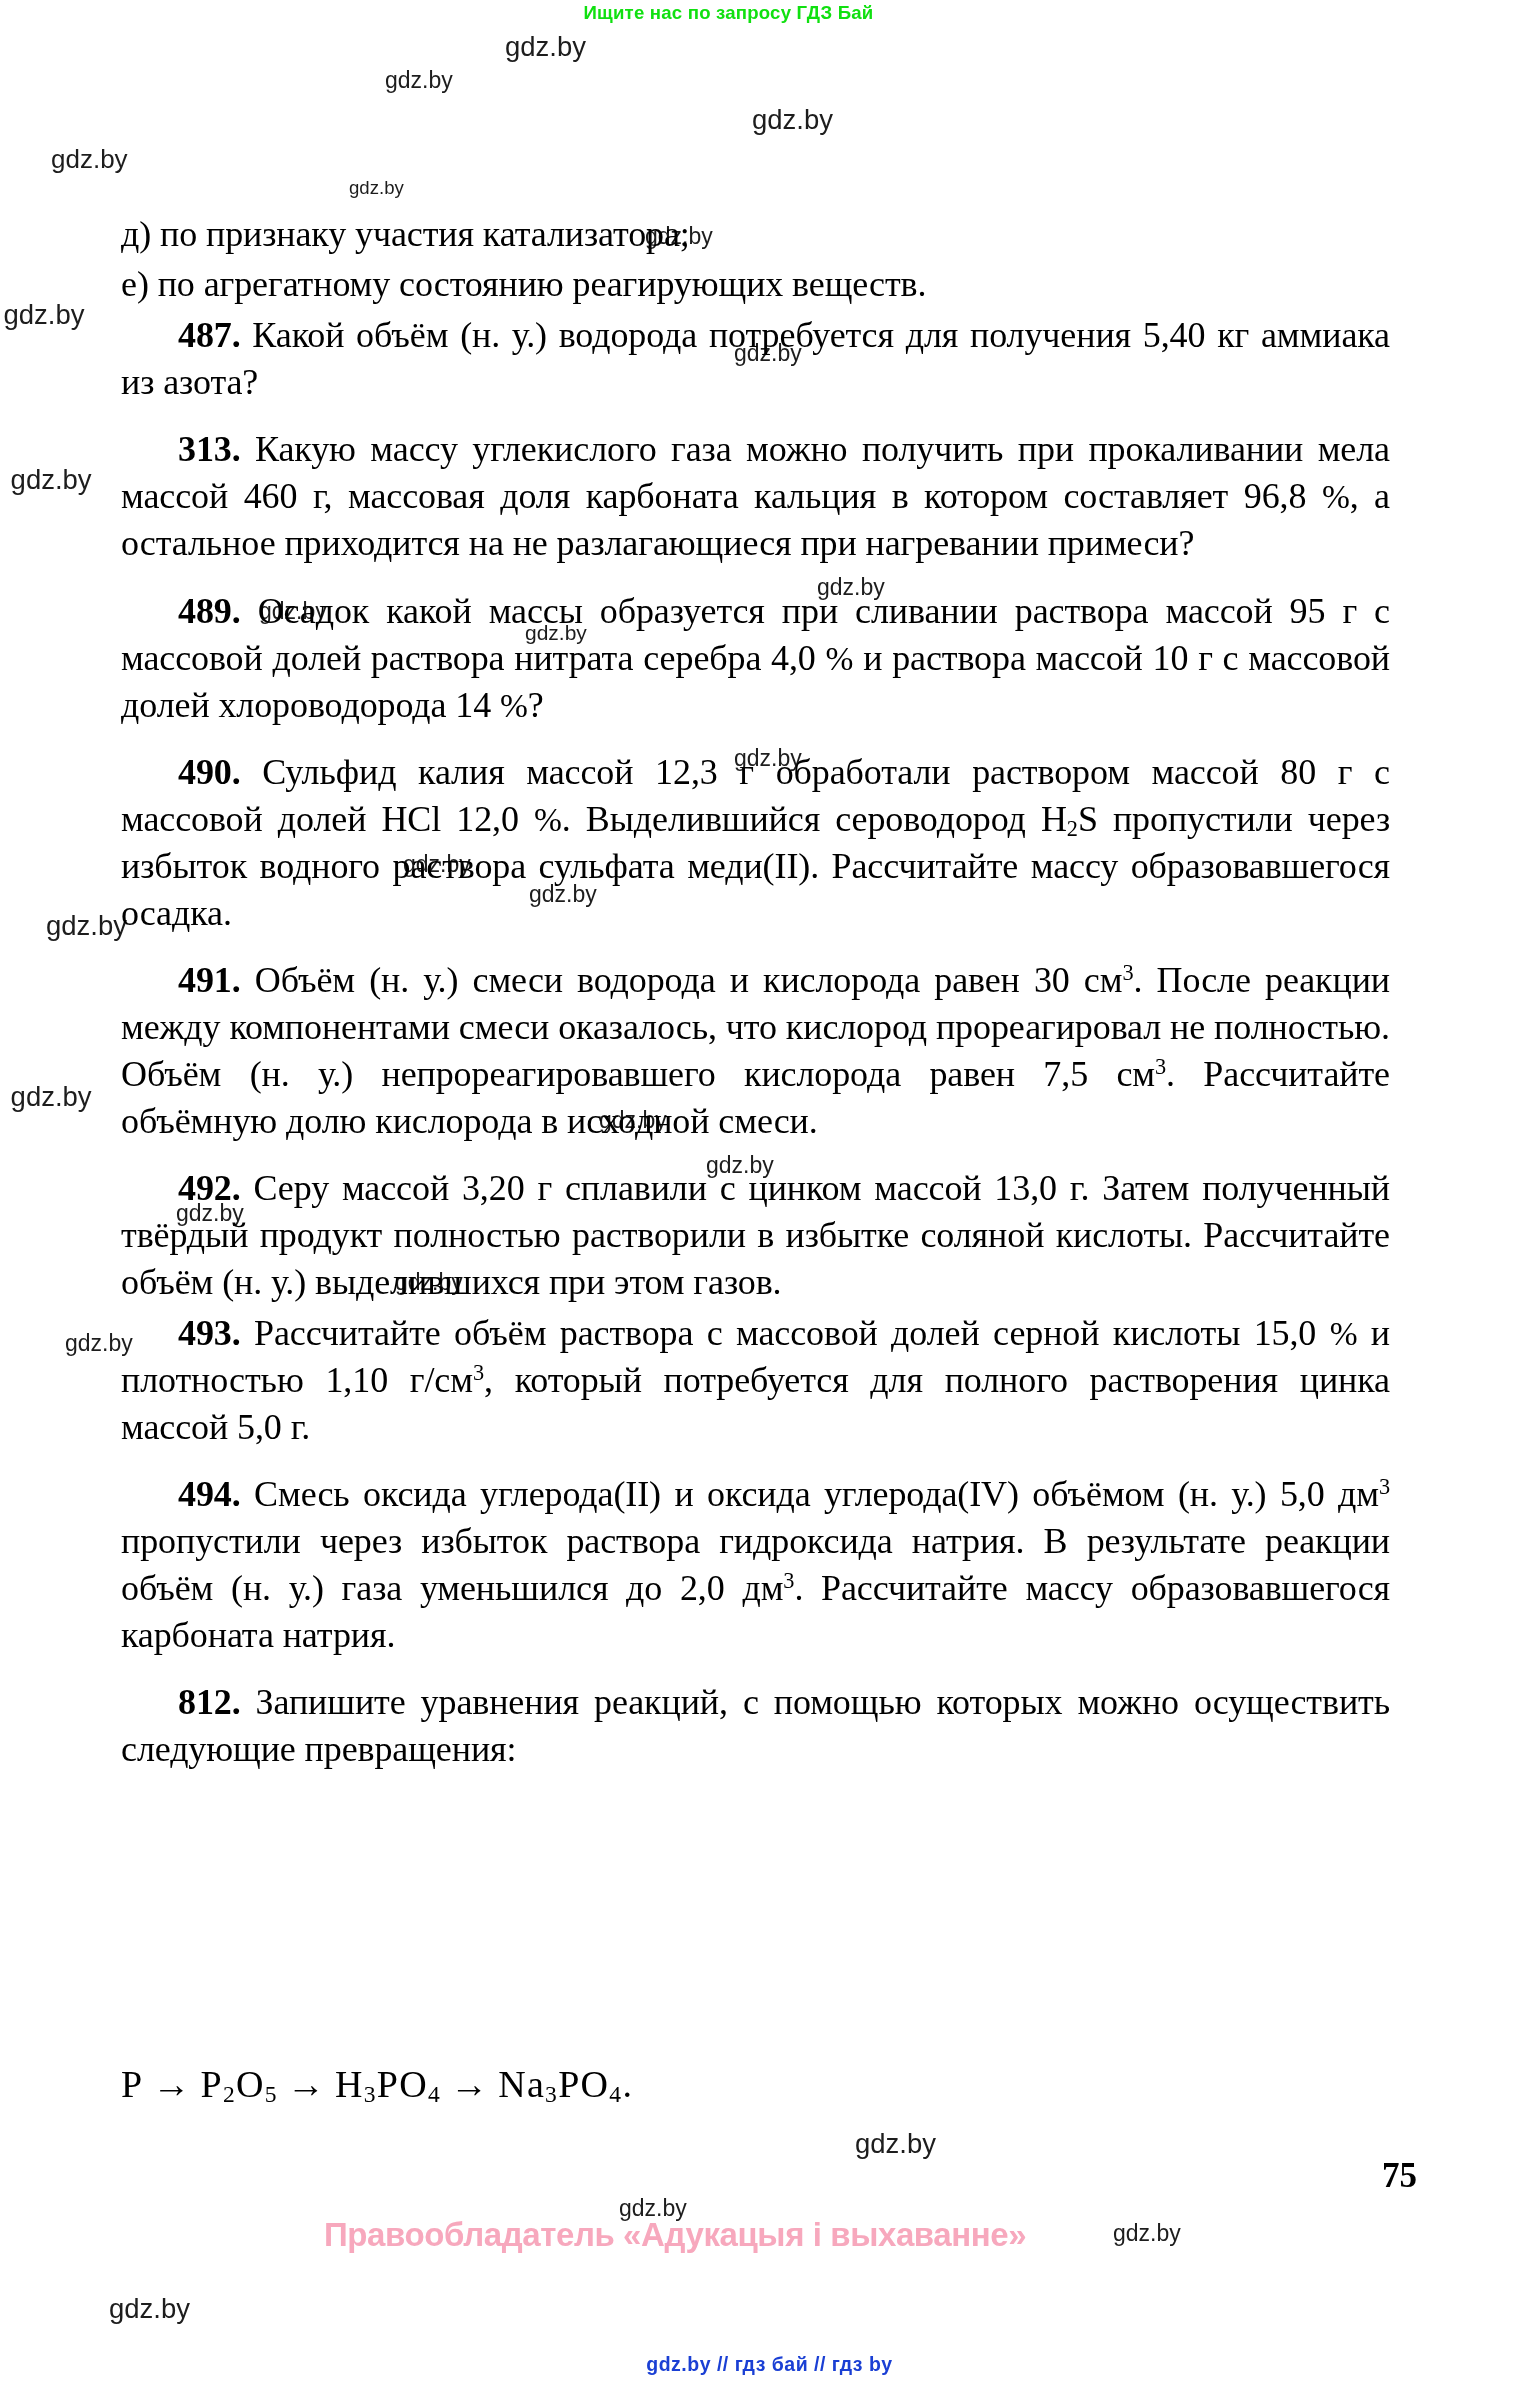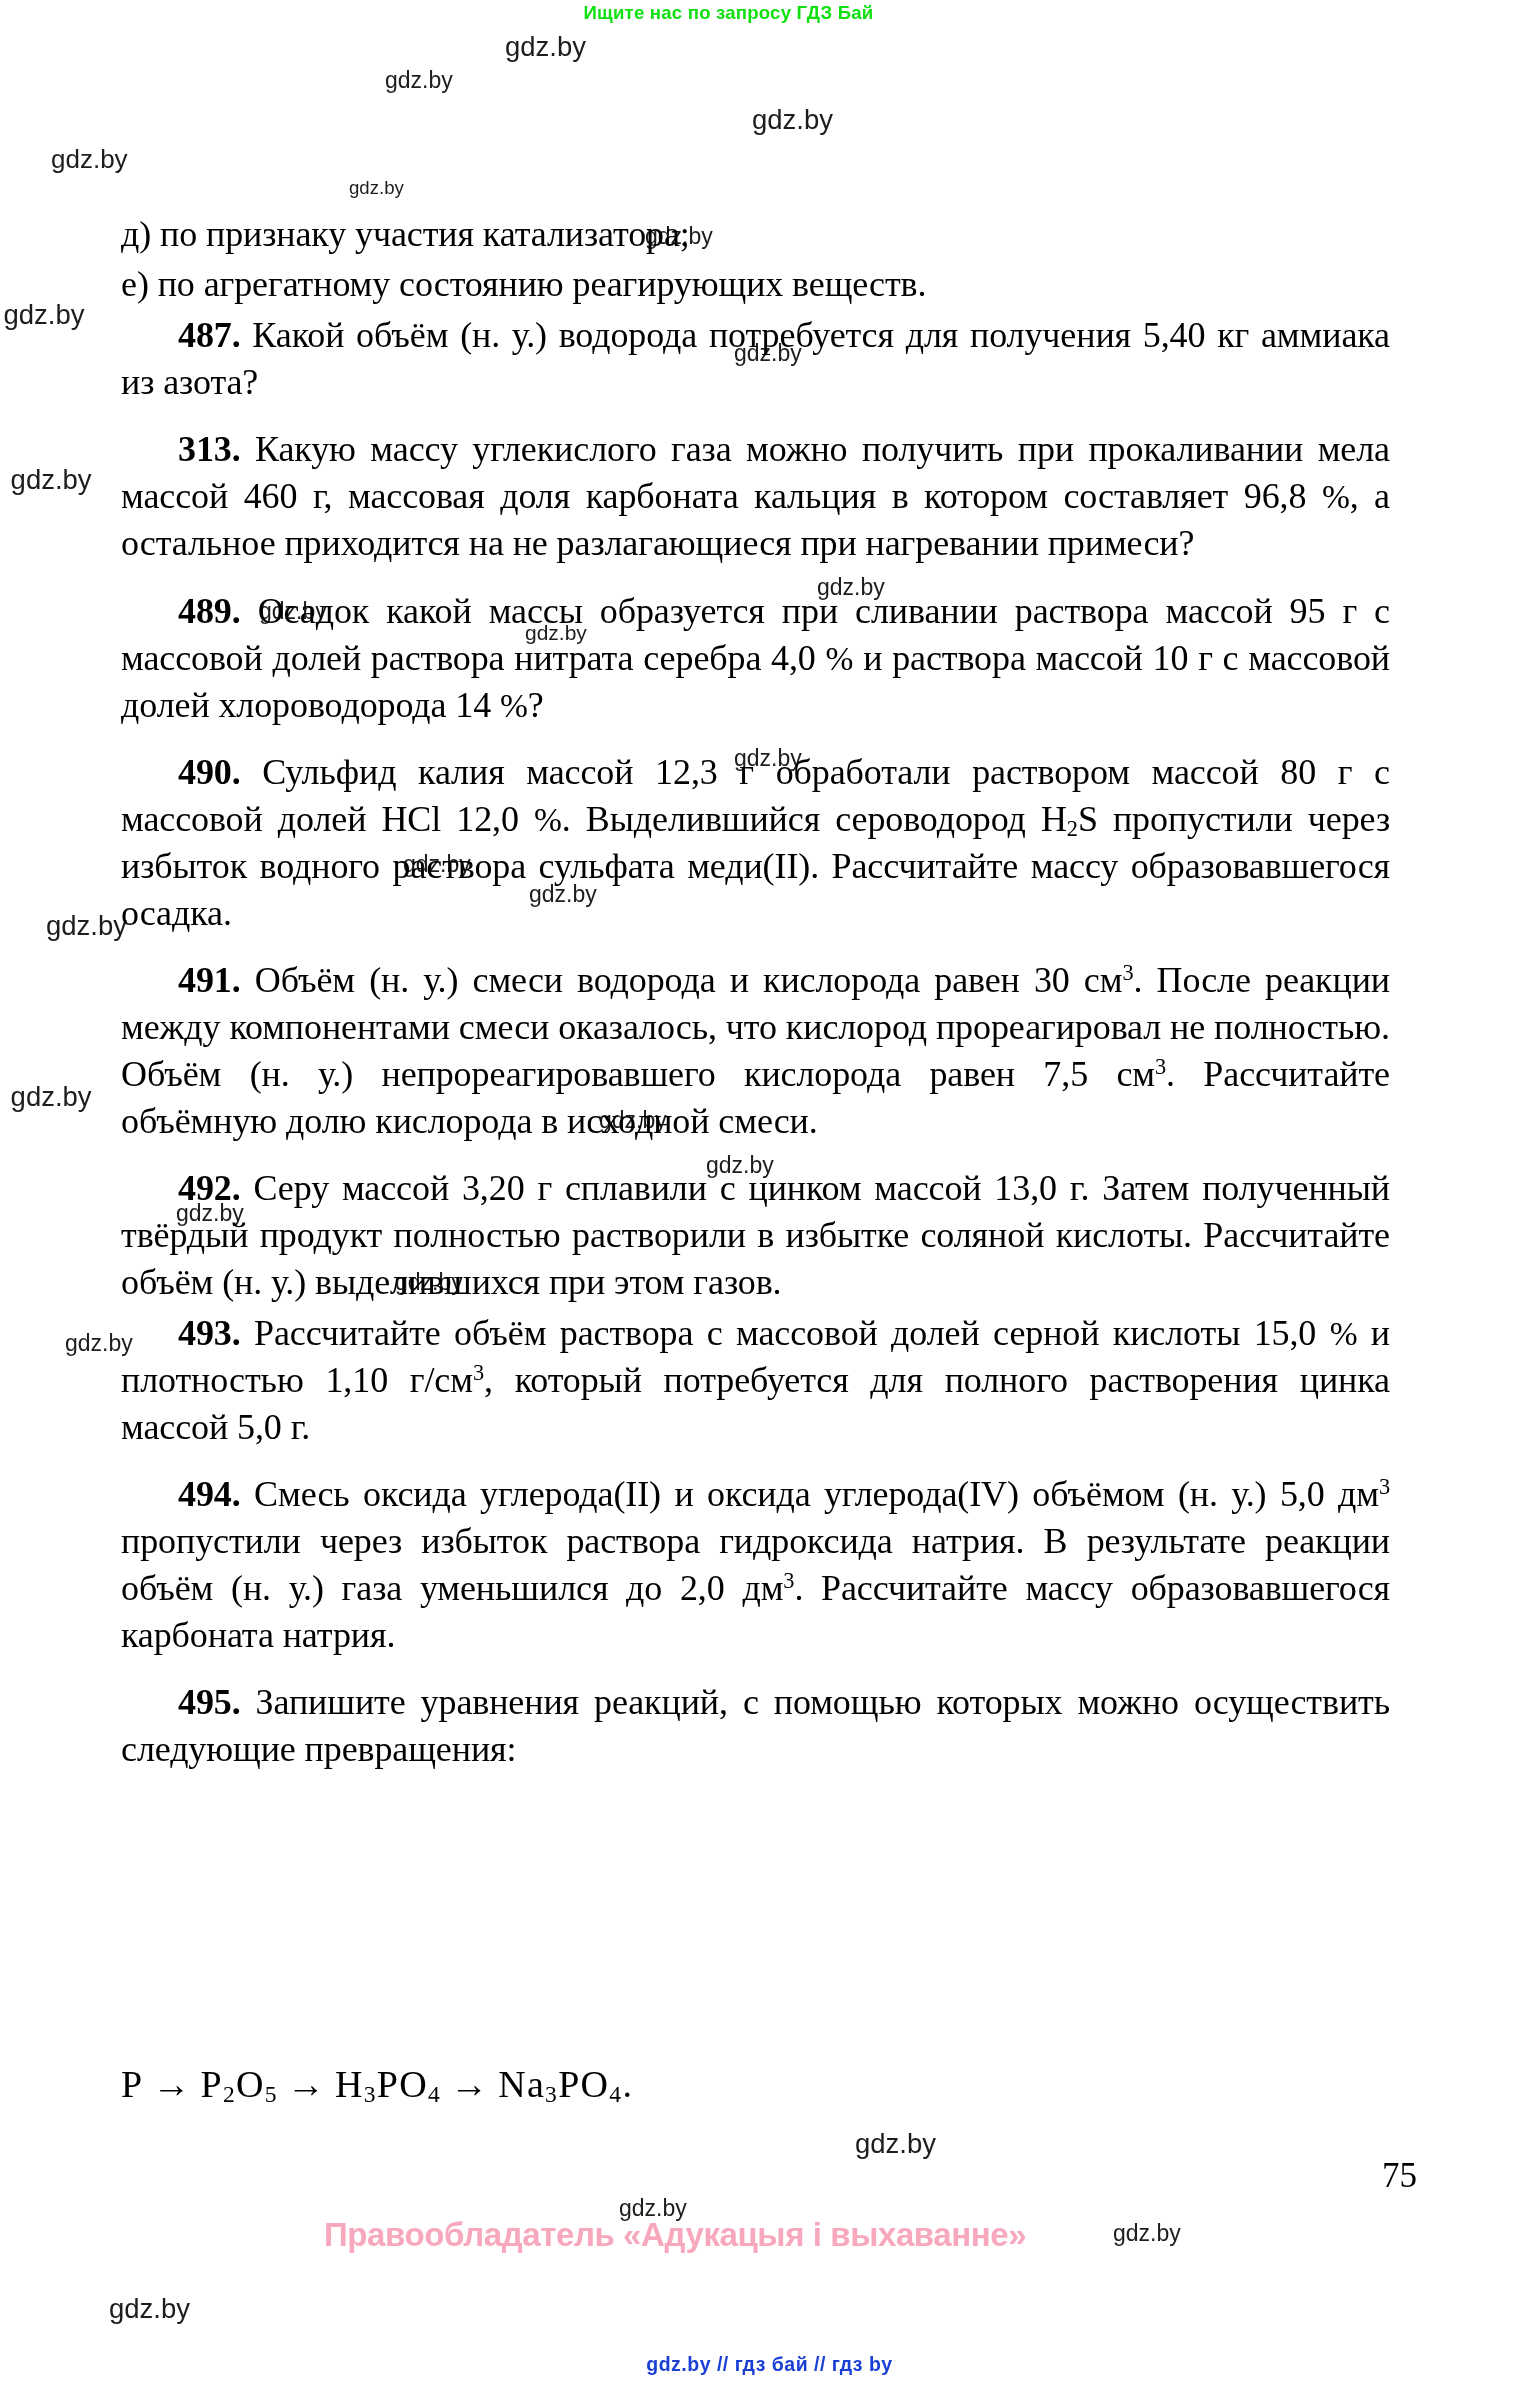--- a/index.html
+++ b/index.html
@@ -78,21 +78,21 @@
     white-space: nowrap;
   }
   #equation-line .arw { padding: 0 8.9px; }
 
   
   #page-number {
     position: absolute;
     right: 122px;
     top: 2156px;
     font-size: 35px;
-    font-weight: normal;
+    font-weight: bold;
   }
 
   
   #copyright-stamp {
     position: absolute;
     left: 324px;
     top: 2216px;
     font-family: "Liberation Sans", "DejaVu Sans", sans-serif;
     font-size: 33px;
     font-weight: 600;
@@ -167,21 +167,21 @@
     <p class="para indent gap"><span class="num">490.</span> Сульфид калия массой 12,3 г обработали раствором массой 80 г с массовой долей HCl 12,0&nbsp;<span class="pct">%</span>. Выделившийся сероводород H<sub>2</sub>S пропустили через избыток водного раствора сульфата меди(II). Рассчитайте массу образовавшегося осадка.</p>
 
     <p class="para indent gap"><span class="num">491.</span> Объём (н.&nbsp;у.) смеси водорода и кислорода равен 30 см<sup>3</sup>. После реакции между компонентами смеси оказалось, что кислород прореагировал не полностью. Объём (н.&nbsp;у.) непрореагировавшего кислорода равен 7,5 см<sup>3</sup>. Рассчитайте объёмную долю кислорода в исходной смеси.</p>
 
     <p class="para indent gap"><span class="num">492.</span> Серу массой 3,20 г сплавили с цинком массой 13,0 г. Затем полученный твёрдый продукт полностью растворили в избытке соляной кислоты. Рассчитайте объём (н.&nbsp;у.) выделившихся при этом газов.</p>
 
     <p class="para indent tight"><span class="num">493.</span> Рассчитайте объём раствора с массовой долей серной кислоты 15,0&nbsp;<span class="pct">%</span> и плотностью 1,10 г/см<sup>3</sup>, который потребуется для полного растворения цинка массой 5,0 г.</p>
 
     <p class="para indent gap"><span class="num">494.</span> Смесь оксида углерода(II) и оксида углерода(IV) объёмом (н.&nbsp;у.) 5,0 дм<sup>3</sup> пропустили через избыток раствора гидроксида натрия. В результате реакции объём (н.&nbsp;у.) газа уменьшился до 2,0 дм<sup>3</sup>. Рассчитайте массу образовавшегося карбоната натрия.</p>
 
-    <p class="para indent gap"><span class="num">495.</span> Запишите уравнения реакций, с помощью которых можно осуществить следующие превращения:</p>
+    <p class="para indent gap"><span class="num">812.</span> Запишите уравнения реакций, с помощью которых можно осуществить следующие превращения:</p>
 
   </div>
 
   <div id="equation-line">
     <span>P</span><span class="arw">→</span><span>P<sub>2</sub>O<sub>5</sub></span><span class="arw">→</span><span>H<sub>3</sub>PO<sub>4</sub></span><span class="arw">→</span><span>Na<sub>3</sub>PO<sub>4</sub>.</span>
   </div>
 
   <div id="page-number">75</div>
 
   <div id="copyright-stamp">Правообладатель «Адукацыя i выхаванне»</div>

